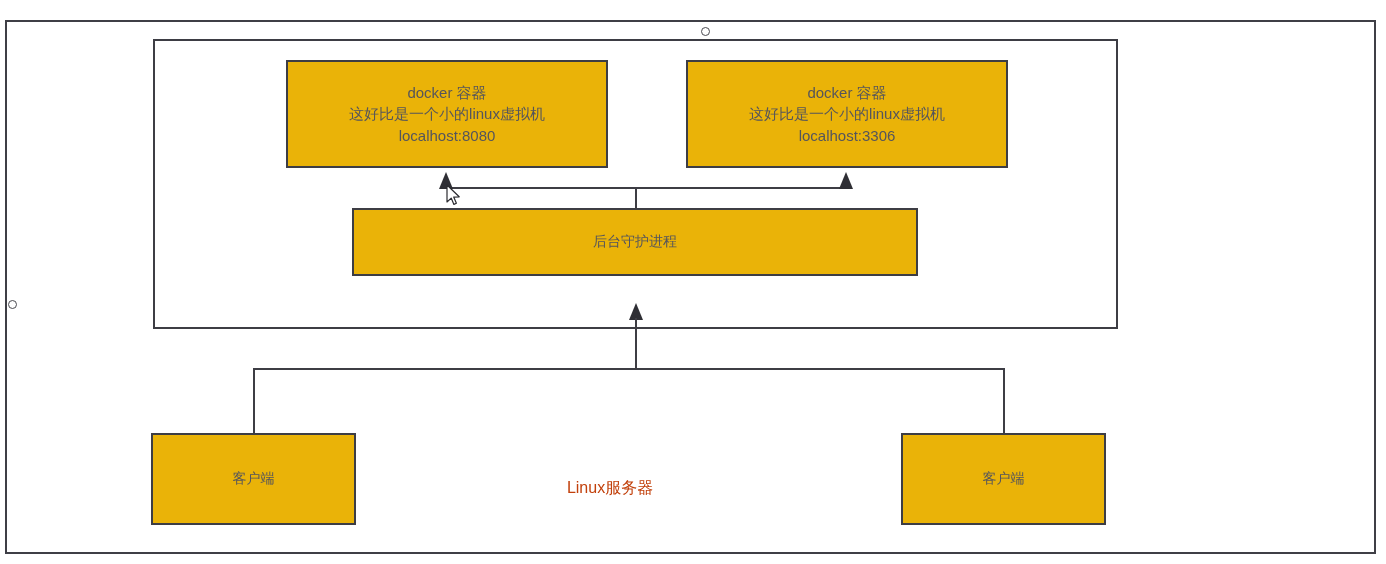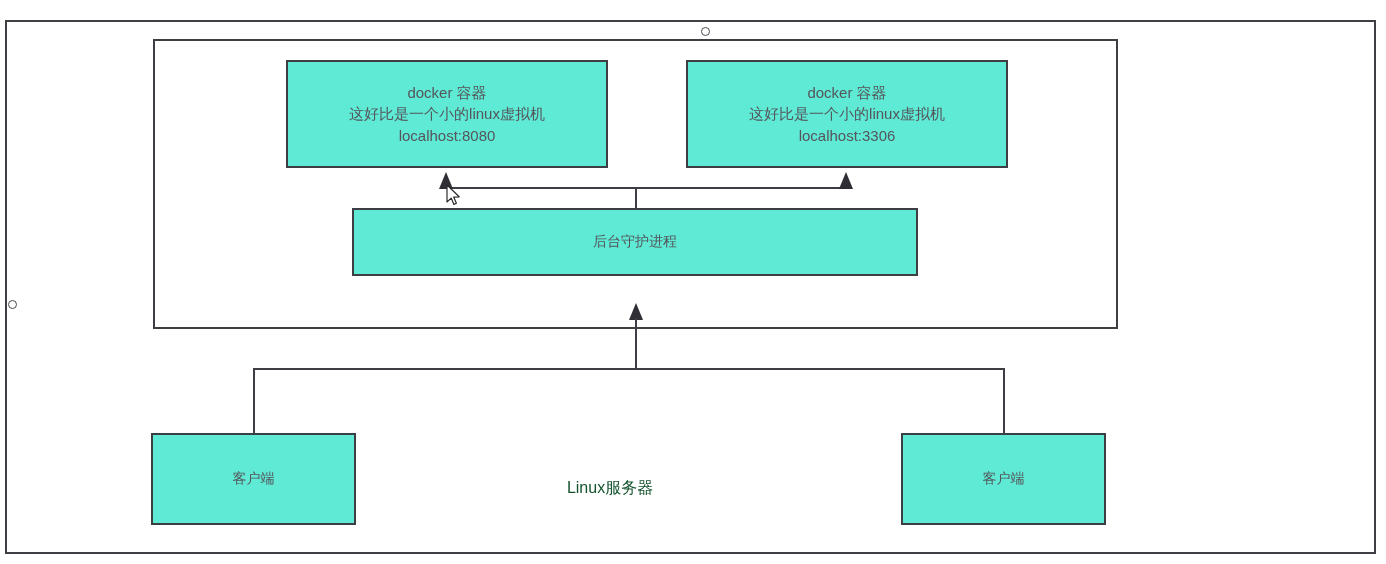--- a/index.html
+++ b/index.html
@@ -38,21 +38,21 @@
     border: 1.5px solid #4a4a50;
     box-sizing: border-box;
   }
   .handle.top    { left: 694px; top: 5px;   }
   .handle.left   { left: 1px;   top: 278px; }
 
   
   .node {
     position: absolute;
     box-sizing: border-box;
-    background: #5eead4;
+    background: #eab308;
     border: 2px solid #3d3d44;
     display: flex;
     flex-direction: column;
     align-items: center;
     justify-content: center;
     color: #55555c;
     text-align: center;
     line-height: 1.42;
     filter: blur(0.25px);
   }
@@ -82,21 +82,21 @@
   .client-b { left: 901px; top: 433px; width: 205px; height: 92px;  font-size: 14px; }
 
   
   .caption {
     position: absolute;
     left: 520px;
     top: 478px;
     width: 180px;
     text-align: center;
     font-size: 16px;
-    color: #14532d;
+    color: #c2410c;
     filter: blur(0.25px);
   }
 
   
   .edge {
     position: absolute;
     background: #3d3d44;
   }
   .edge.h { height: 2px; }
   .edge.v { width: 2px; }

